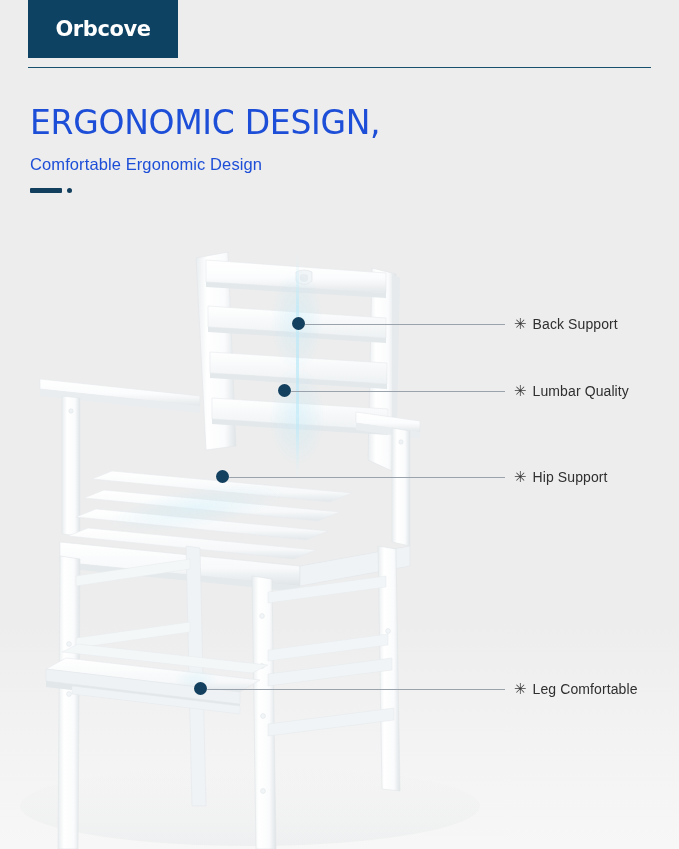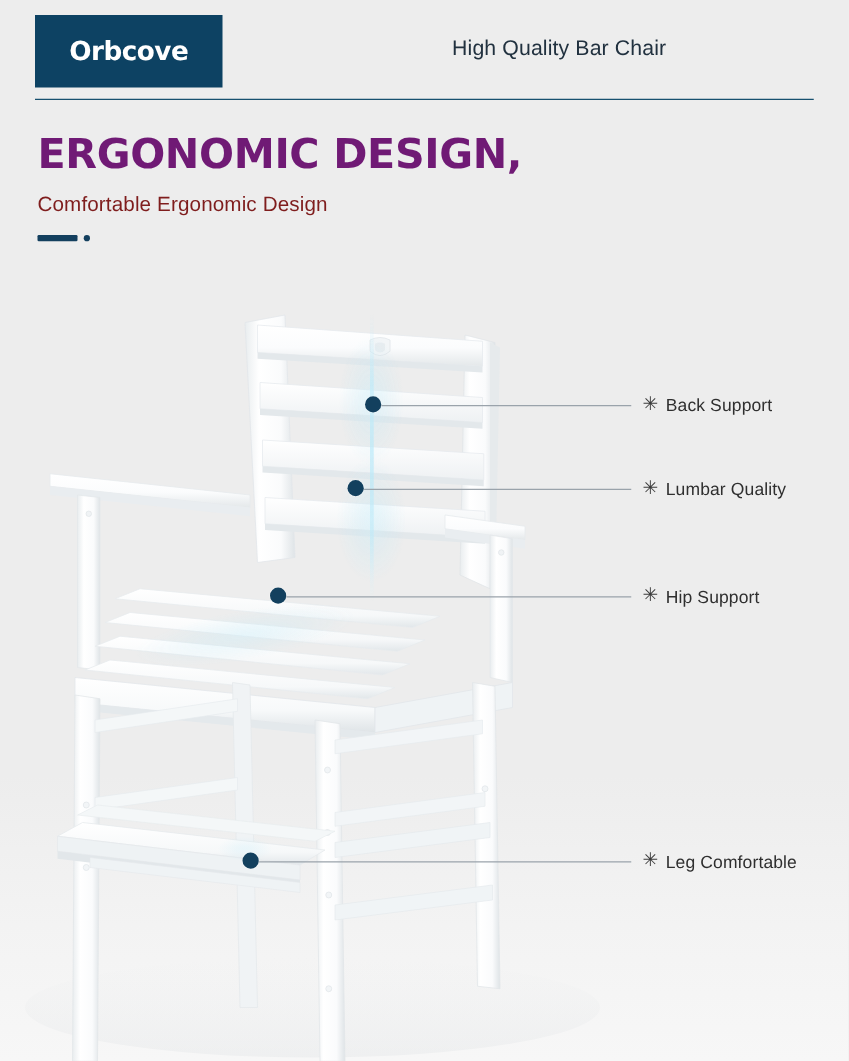--- a/index.html
+++ b/index.html
@@ -21,21 +21,21 @@
     position: relative;
     width: 679px;
     height: 849px;
     background: #ededed;
     overflow: hidden;
   }
 
   
   .header {
     position: absolute;
-    top: 12px; left: 0;
+    top: 0; left: 0;
     width: 561px;
     height: 72px;
   }
 
   .logo-box {
     position: absolute;
     left: 28px;
     top: 0px;
     width: 150px;
     height: 58px;
@@ -73,31 +73,31 @@
 
   
   .title-block {
     position: absolute;
     left: 30px;
     top: 100px;
     width: 600px;
   }
 
   .headline {
-    color: #701a75;
+    color: #1d4ed8;
     font-size: 33px;
-    font-weight: bold;
+    font-weight: normal;
     line-height: 45px;
     letter-spacing: -0.3px;
     font-family: "DejaVu Sans", sans-serif;
   }
 
   .subhead {
     margin-top: 10px;
-    color: #7f1d1d;
+    color: #1d4ed8;
     font-size: 16.5px;
     letter-spacing: 0.1px;
   }
 
   .accent {
     margin-top: 14px;
     display: flex;
     align-items: center;
     gap: 5px;
   }
@@ -165,21 +165,20 @@
 </style>
 </head>
 <body>
 
 <div class="page">
 
   <div class="header">
     <div class="logo-box">
       <span class="logo-text">Orbcove</span>
     </div>
-    <div class="header-title">High Quality Bar Chair</div>
     <div class="header-rule"></div>
   </div>
 
   <div class="title-block">
     <div class="headline">ERGONOMIC DESIGN,</div>
     <div class="subhead">Comfortable Ergonomic Design</div>
     <div class="accent">
       <span class="accent-bar"></span>
       <span class="accent-dot"></span>
     </div>

